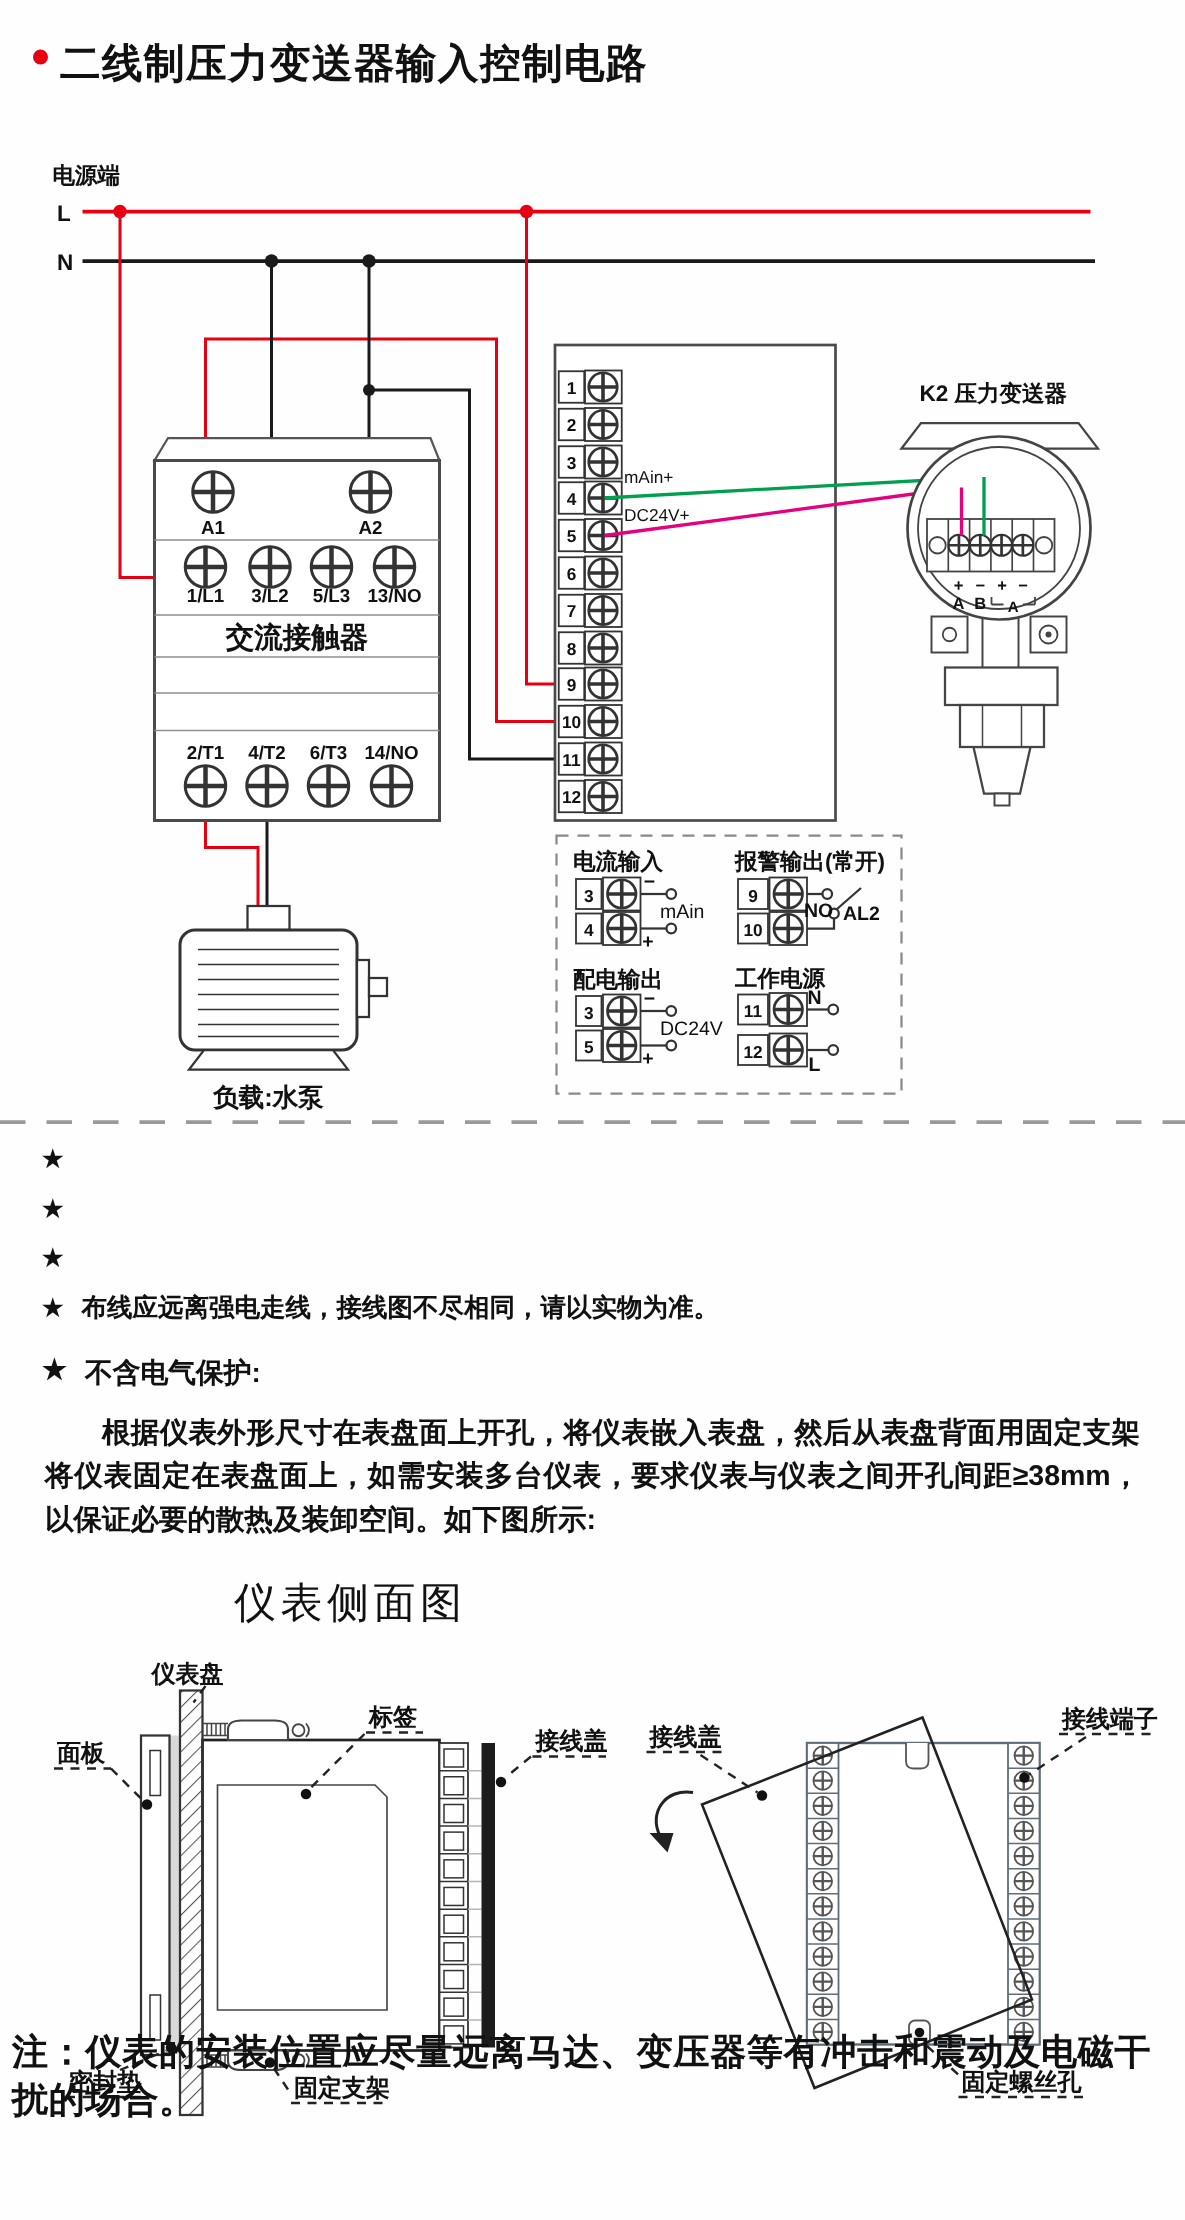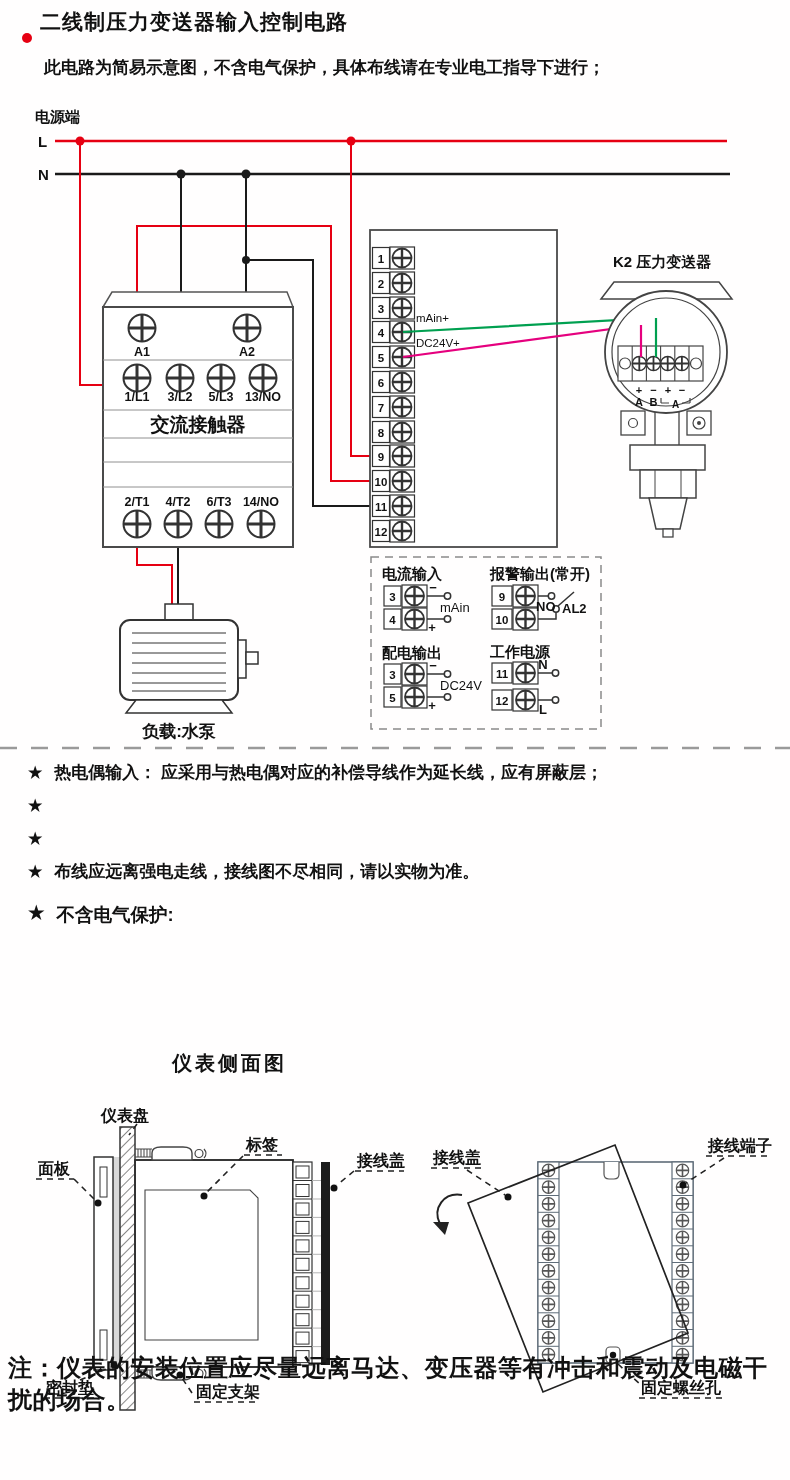--- a/index.html
+++ b/index.html
@@ -1,29 +1,29 @@
 <!DOCTYPE html>
 <html><head>
 <meta charset="utf-8">
 <style>
   html,body{margin:0;padding:0;background:#fff;}
   .page{position:relative;width:790px;height:1480px;background:#fffefe;overflow:hidden;
         font-family:"Liberation Sans",sans-serif;color:#111;}
   svg{position:absolute;left:0;}
   svg text{font-family:"Liberation Sans",sans-serif;fill:#111;}
   .hdr-bullet{position:absolute;left:22px;top:33px;width:10px;height:10px;border-radius:50%;background:#e60012;}
-  .hdr-title{position:absolute;left:40px;top:8px;font-size:21px;font-weight:bold;letter-spacing:1px;}
+  .hdr-title{position:absolute;left:40px;top:24px;font-size:27px;font-weight:bold;letter-spacing:1px;}
   .hdr-sub{position:absolute;left:44px;top:56px;font-size:17px;font-weight:bold;}
   .star-list{position:absolute;left:28px;top:756px;width:740px;}
   .star-row{display:flex;gap:12px;height:33px;align-items:center;font-size:17px;font-weight:bold;}
   .star-row .star{font-size:16px;}
   .inst-head{position:absolute;left:28px;top:902px;display:flex;gap:12px;font-size:18.5px;font-weight:bold;}
   .inst-para{position:absolute;left:30px;top:941px;width:730px;font-size:19px;font-weight:bold;
              line-height:29px;text-indent:2em;text-align:justify;}
-  .side-title{position:absolute;left:172px;top:1050px;font-size:20px;font-weight:bold;
+  .side-title{position:absolute;left:156px;top:1050px;font-size:28px;font-weight:normal;
               font-family:"Liberation Serif",serif;letter-spacing:3px;}
   .footnote{position:absolute;left:8px;top:1352px;font-size:24px;font-weight:bold;letter-spacing:0.5px;}
 </style>
 </head>
 <body>
 
 <div class="page">
 
 <svg width="790" height="750" viewBox="0 0 790 750">
   <defs>
@@ -282,43 +282,42 @@
         <circle cx="555.5" cy="700" r="3.2" fill="#fff" stroke="#333" stroke-width="1.5"></circle>
     <text x="543" y="669" font-size="13" font-weight="bold" text-anchor="middle">N</text>
     <text x="543" y="714" font-size="13" font-weight="bold" text-anchor="middle">L</text>
   </g>
 
   <line x1="0" y1="748" x2="790" y2="748" stroke="#9a9a9a" stroke-width="2.5" stroke-dasharray="17 14"></line>
 </svg>
 
 <span class="hdr-bullet"></span>
 <div class="hdr-title">二线制压力变送器输入控制电路</div>
-<div class="hdr-sub">此电路为简易示意图，不含电气保护，具体布线请在专业电工指导下进行；</div>
 
 <div class="star-list">
   <div class="star-row">
         <span class="star">★</span>
-        <span>热电偶输入： 应采用与热电偶对应的补偿导线作为延长线，应有屏蔽层；</span>
       </div>
   <div class="star-row">
         <span class="star">★</span>
       </div>
   <div class="star-row">
         <span class="star">★</span>
       </div>
   <div class="star-row">
         <span class="star">★</span>
         <span>布线应远离强电走线，接线图不尽相同，请以实物为准。</span>
       </div>
 </div>
 
 <div class="inst-head">
   <span>★</span>
   <span>不含电气保护:</span>
 </div>
+<div class="inst-para">根据仪表外形尺寸在表盘面上开孔，将仪表嵌入表盘，然后从表盘背面用固定支架将仪表固定在表盘面上，如需安装多台仪表，要求仪表与仪表之间开孔间距≥38mm，以保证必要的散热及装卸空间。如下图所示:</div>
 <div class="side-title">仪表侧面图</div>
 
 <svg width="790" height="330" viewBox="0 0 790 330" style="top:1090px">
   <defs>
     <pattern id="hatch" width="7" height="7" patternUnits="userSpaceOnUse" patternTransform="rotate(45)">
       <line x1="0" y1="0" x2="0" y2="7" stroke="#555" stroke-width="1.4"></line>
     </pattern>
     <g id="scrR">
           <circle r="6.2" fill="#fff" stroke="#555" stroke-width="1.2"></circle>
           <path d="M-6.2,0H6.2M0,-6.2V6.2" stroke="#555" stroke-width="1.6"></path>

